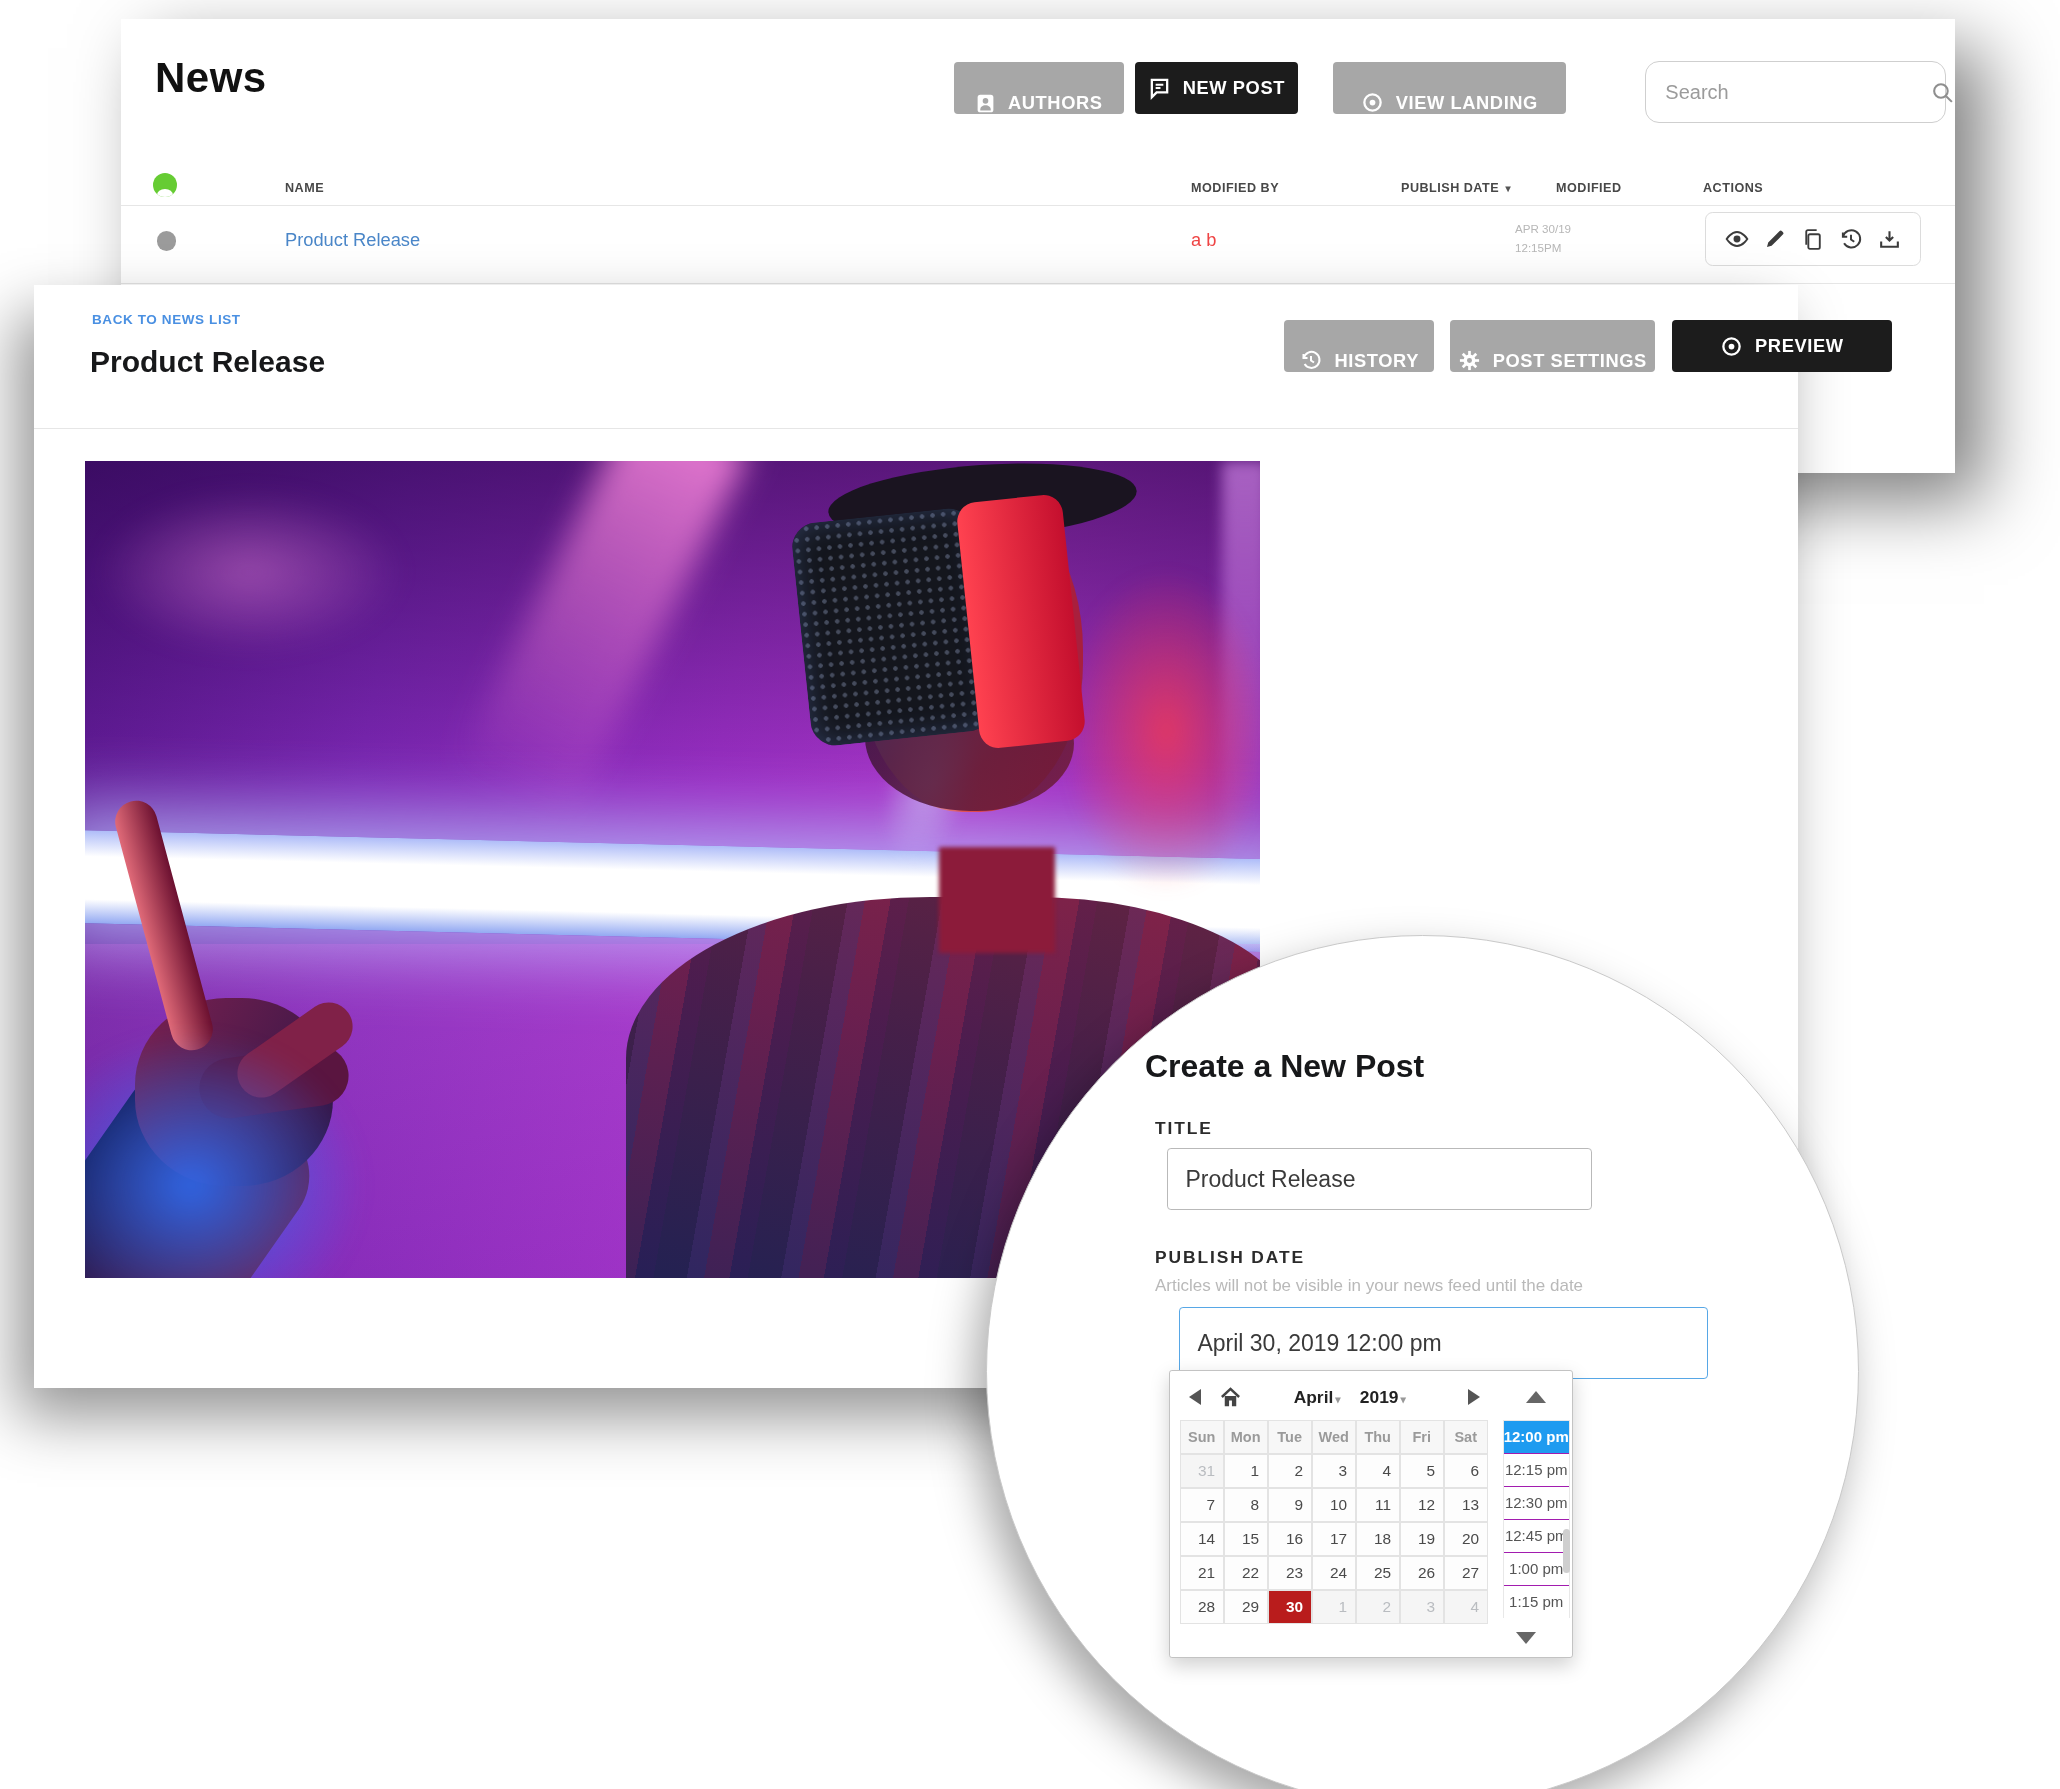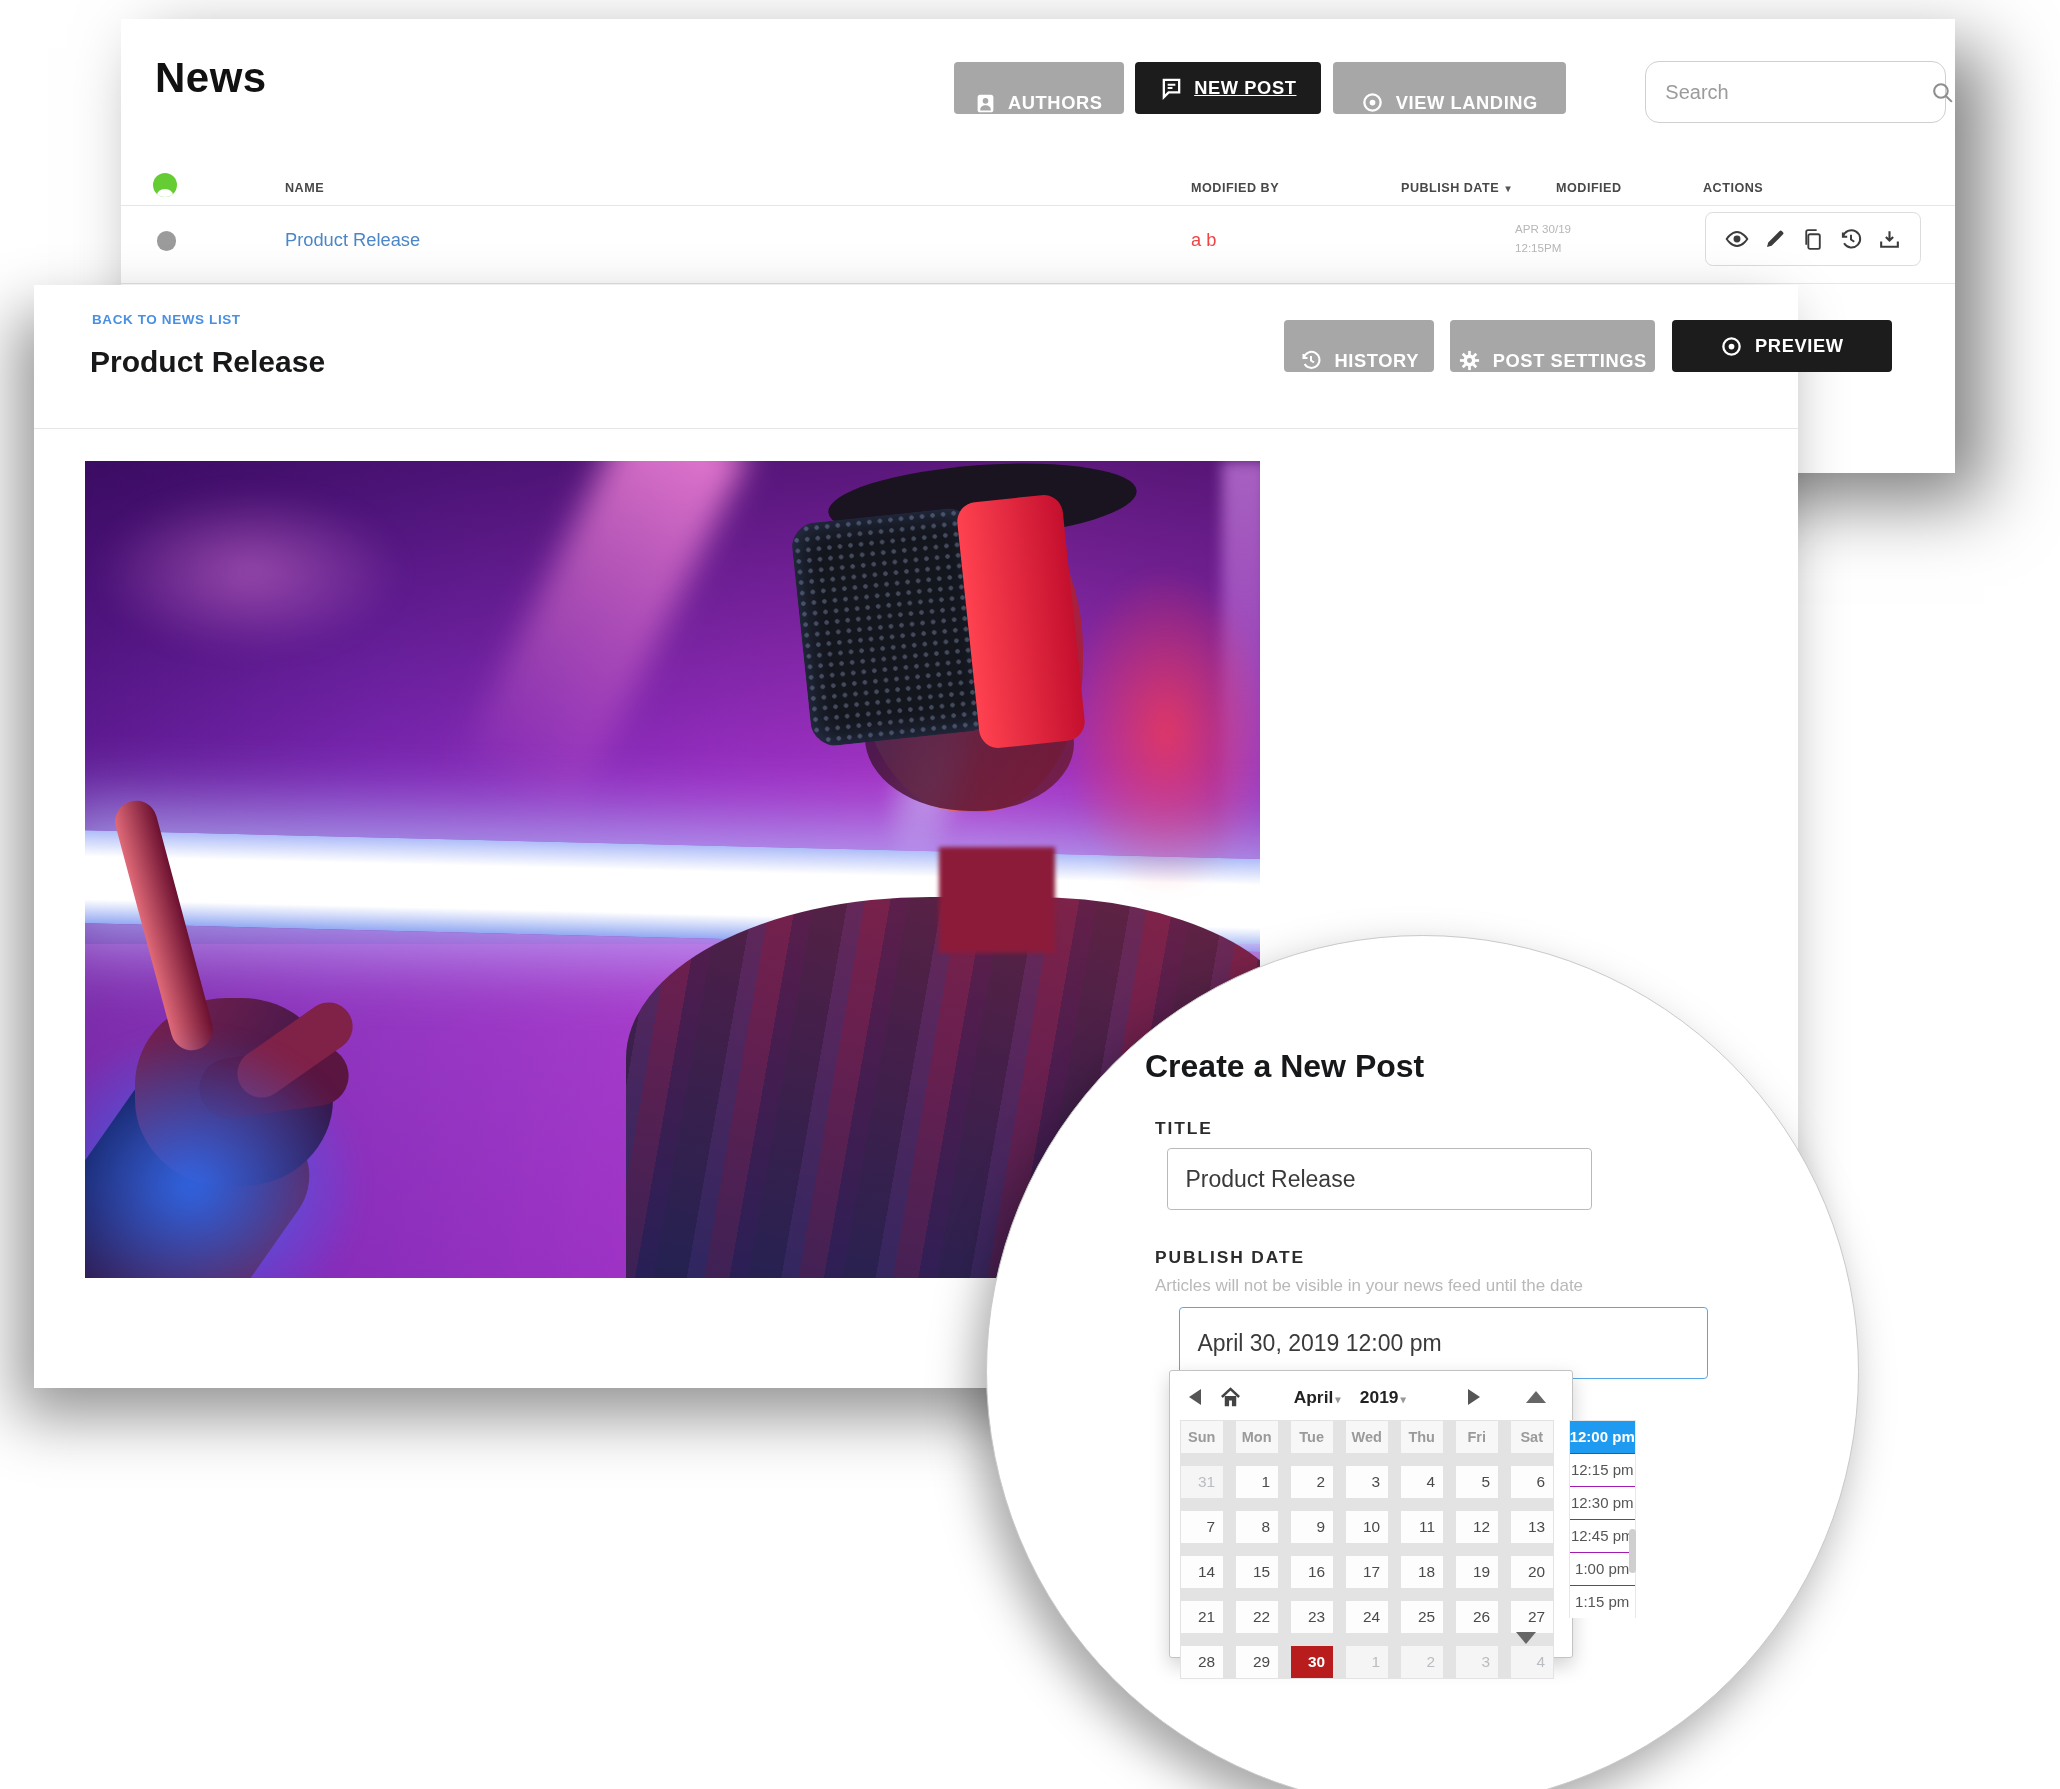--- a/index.html
+++ b/index.html
@@ -17,21 +17,21 @@
   #news-panel { left:121px; top:19.3px; width:1834px; height:454px;
     box-shadow:29px 29px 68px rgba(0,0,0,.50); z-index:1; }
   .news-title { position:absolute; left:34px; top:35px; font-size:42px; font-weight:600; letter-spacing:0.5px; color:#111; }
   .btn { position:absolute; display:flex; align-items:center; justify-content:center; gap:11.6px;
     height:52px; border:none; border-radius:3.9px; color:#fff; font-weight:700; font-size:18.3px;
     letter-spacing:0.6px; font-family:inherit; cursor:pointer; }
   .btn.gray  { background:#a7a7a7;align-items:flex-end; }
   .btn.black { background:#1c1c1c; }
   .btn svg { flex:0 0 auto; }
   #btn-authors      { left:833px;  top:43px; width:170px; }
-  #btn-new-post     { left:1014px; top:43px; width:186px;text-decoration:underline; }
+  #btn-new-post     { left:1014px; top:43px; width:163px; }
   #btn-view-landing { left:1212px; top:43px; width:233px; }
   .search-box { position:absolute; left:1480px; top:42px; width:301px; height:62px;
     border:1px solid #cfcfcf; border-radius:14px; display:flex; align-items:center; padding:0 15.4px 0 19.3px; background:#fff;margin-left:44px; }
   .search-box input { flex:1; border:none; outline:none; font-size:20px; color:#444; font-family:inherit; background:transparent; }
   .search-box input::placeholder { color:#9b9b9b; }
 
   .th { position:absolute; top:162px; font-size:12.6px; font-weight:700; color:#484848; letter-spacing:0.5px; }
   .hdr-status { position:absolute; left:32px; top:154px; width:24px; height:24px; border-radius:50%;
     background:#66cc33; overflow:hidden; }
   .hdr-status::after { content:""; position:absolute; left:3.9px; bottom:-3.9px; width:16.4px; height:12.6px;
@@ -125,21 +125,21 @@
   .tri { width:0; height:0; cursor:pointer; }
   .tri-left  { border-top:8.7px solid transparent; border-bottom:8.7px solid transparent; border-right:12.6px solid #555; margin-left:9.7px; }
   .tri-right { border-top:8.7px solid transparent; border-bottom:8.7px solid transparent; border-left:12.6px solid #555; }
   .pk-home { margin-left:17.4px; color:#444; display:flex; cursor:pointer; }
   .pk-month-wrap { position:absolute; left:114px; display:flex; gap:19.3px; }
   .pk-sel { font-size:17.4px; font-weight:700; color:#222; cursor:pointer; }
   .pk-sel .caret { font-size:10.6px; color:#999; margin-left:1.9px; }
   .pk-nav .tri-right { position:absolute; left:288px; }
   .tri-up   { position:absolute; left:346px; border-left:10.6px solid transparent; border-right:10.6px solid transparent; border-bottom:12.6px solid #666; }
   .pk-body { display:flex; margin-top:3.9px; }
-  .cal-grid { display:grid; grid-template-columns:repeat(7,42px); grid-auto-rows:32px; gap:13px;
+  .cal-grid { display:grid; grid-template-columns:repeat(7,42px); grid-auto-rows:32px; gap:2px;
     background:#e3e3e3; border:1px solid #e3e3e3; }
   .cal-grid .dh { background:#f7f7f7; color:#9a9a9a; font-weight:700; font-size:14.5px;
     display:flex; align-items:center; justify-content:center; }
   .cal-grid .dc { background:#fdfdfd; color:#4a4a4a; font-size:15.4px; display:flex; align-items:center;
     justify-content:flex-end; padding-right:7.7px; cursor:pointer; }
   .cal-grid .dc.muted { color:#b9bcc0; background:#f5f5f5; }
   .cal-grid .dc.sel { background:#b91c1c; color:#fff; font-weight:700; }
   .time-col { margin-left:15px; position:relative; width:83px; display:grid; grid-auto-rows:32px; gap:1px;
     background:#a21caf; border:1px solid #e8e8e8; height:198px; }
   .time-col .tc { background:#fff; color:#555; font-size:15px; display:flex; align-items:center;

